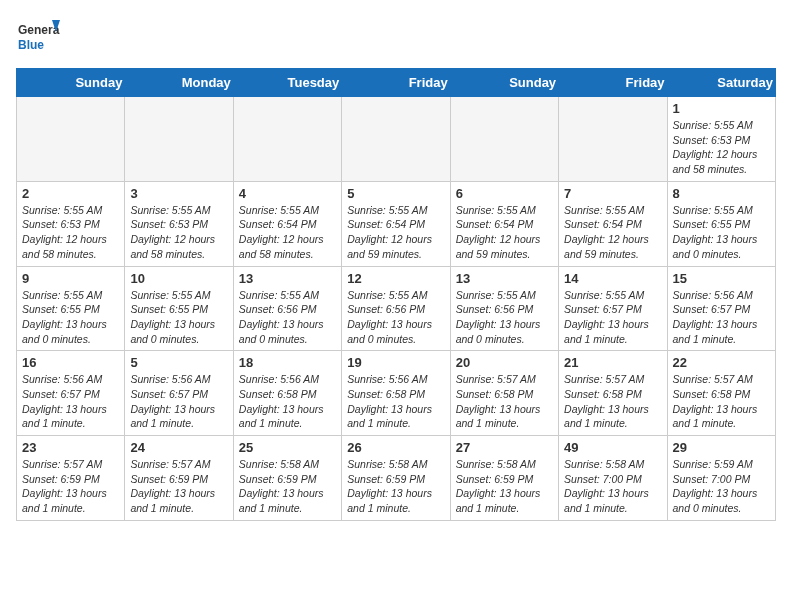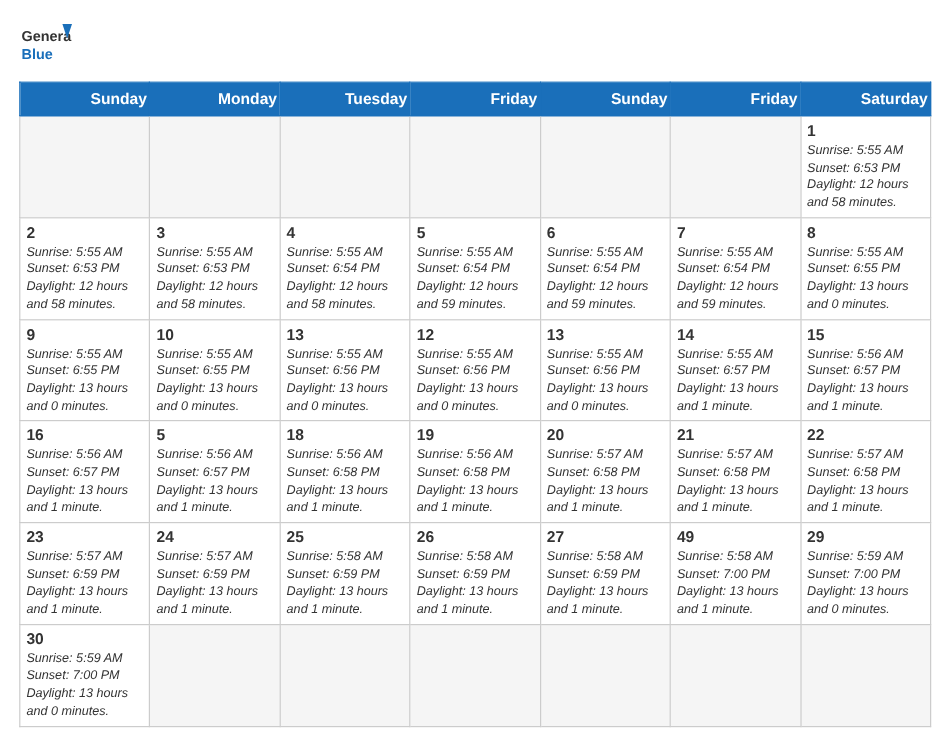--- a/index.html
+++ b/index.html
@@ -230,26 +230,14 @@
         </td>
         <td>
           <span class="day-number">49</span>
           <div class="day-info">Sunrise: 5:58 AM<br>Sunset: 7:00 PM<br>Daylight: 13 hours<br>and 1 minute.</div>
         </td>
         <td>
           <span class="day-number">29</span>
           <div class="day-info">Sunrise: 5:59 AM<br>Sunset: 7:00 PM<br>Daylight: 13 hours<br>and 0 minutes.</div>
         </td>
       </tr>
-      <tr class="last-row">
-        <td>
-          <span class="day-number">30</span>
-          <div class="day-info">Sunrise: 5:59 AM<br>Sunset: 7:00 PM<br>Daylight: 13 hours<br>and 0 minutes.</div>
-        </td>
-        <td class="empty"></td>
-        <td class="empty"></td>
-        <td class="empty"></td>
-        <td class="empty"></td>
-        <td class="empty"></td>
-        <td class="empty"></td>
-      </tr>
     </tbody>
 </table>
 
 </body></html>

